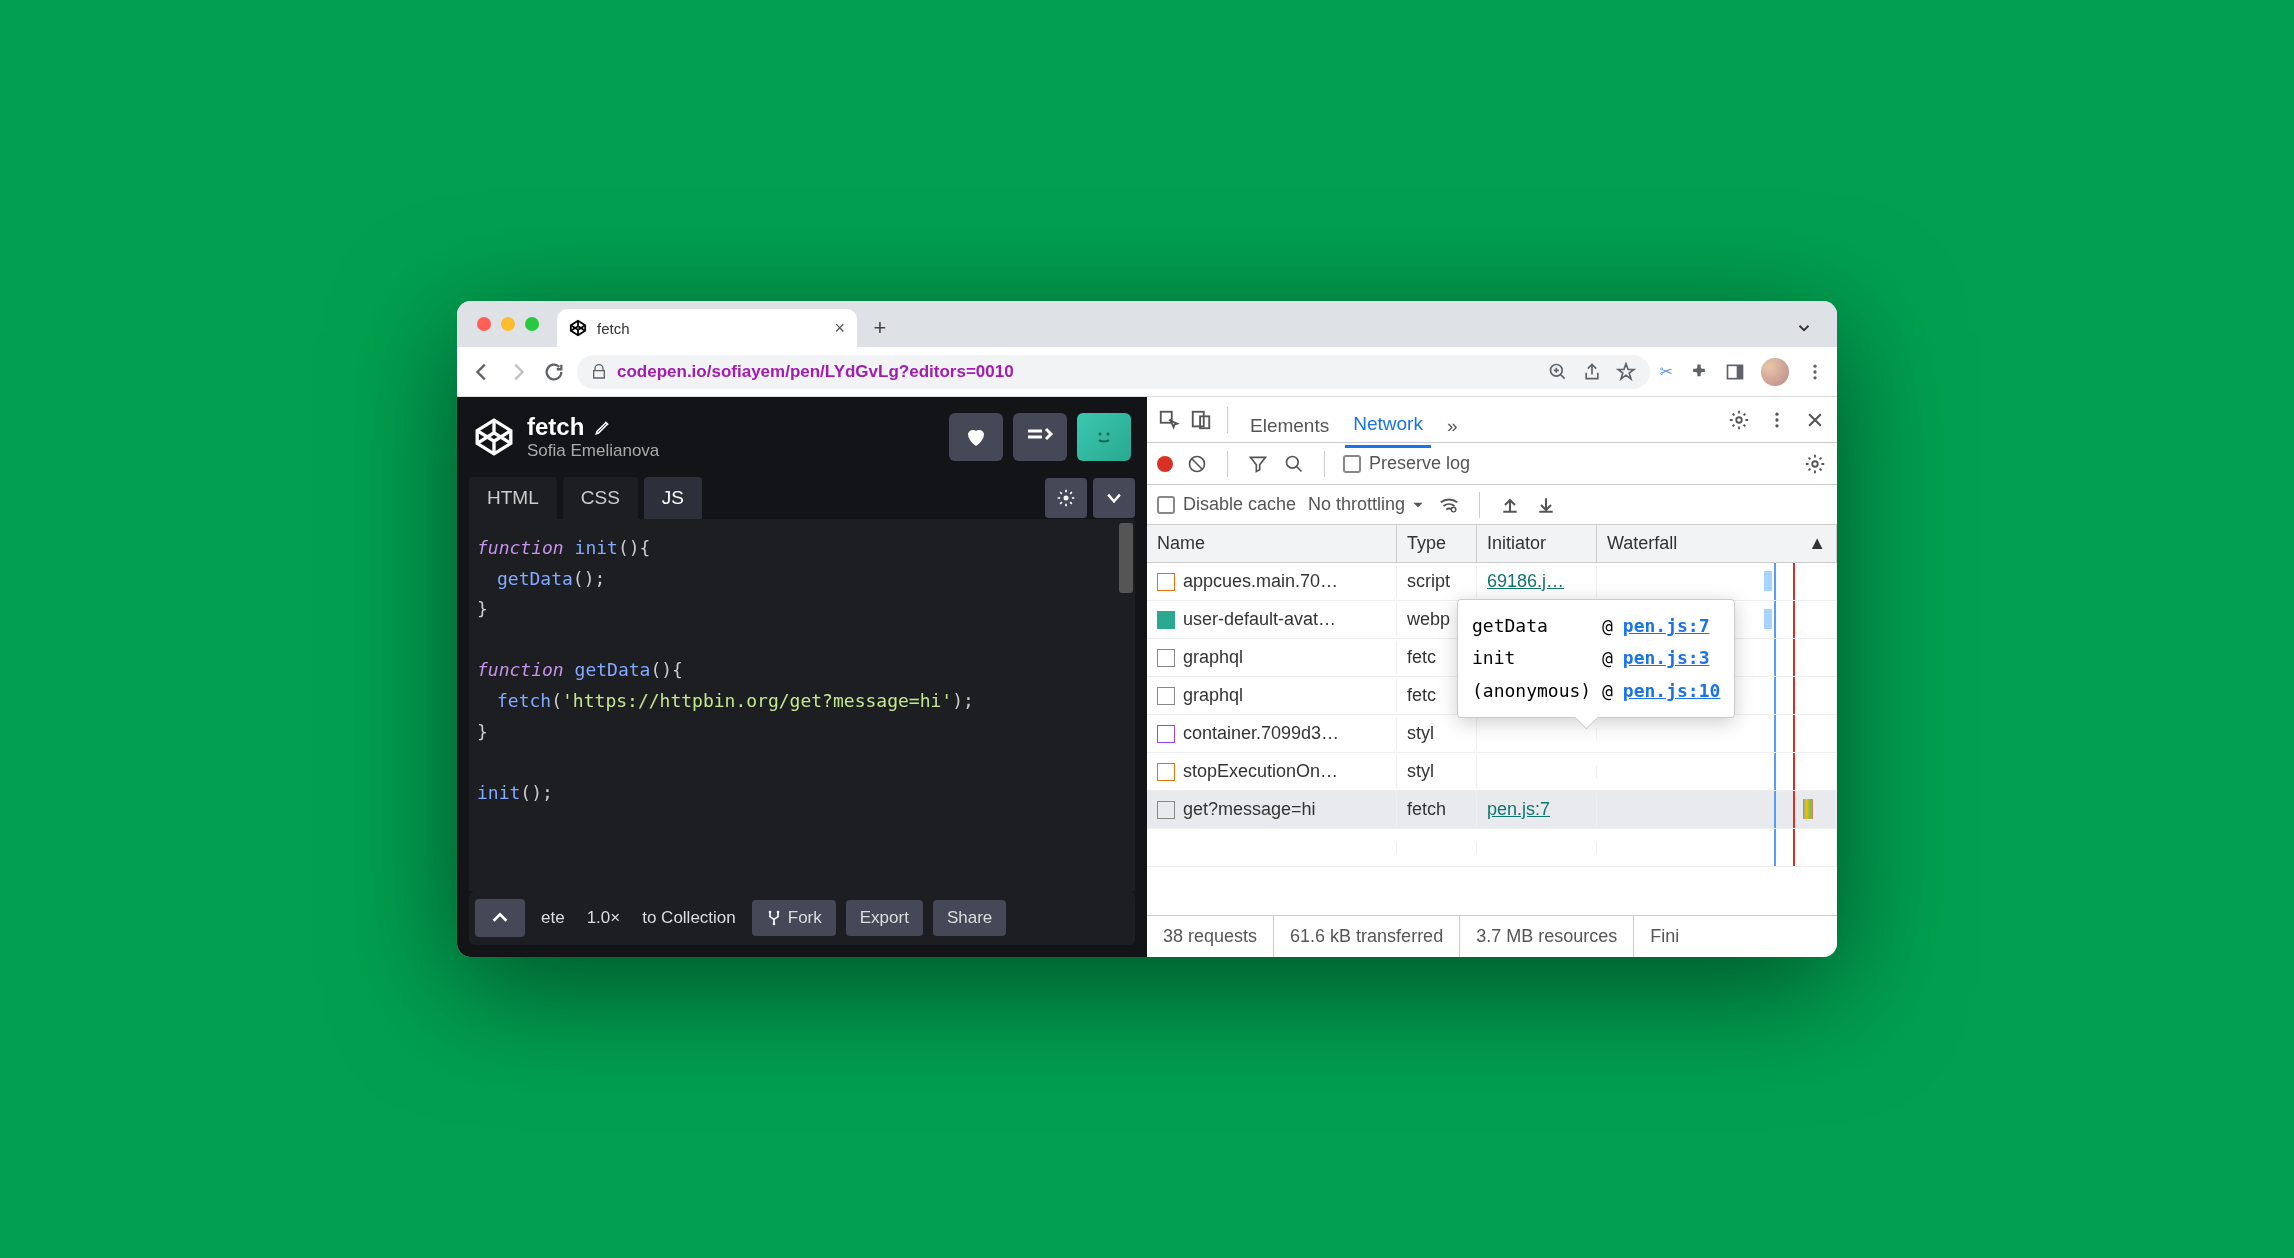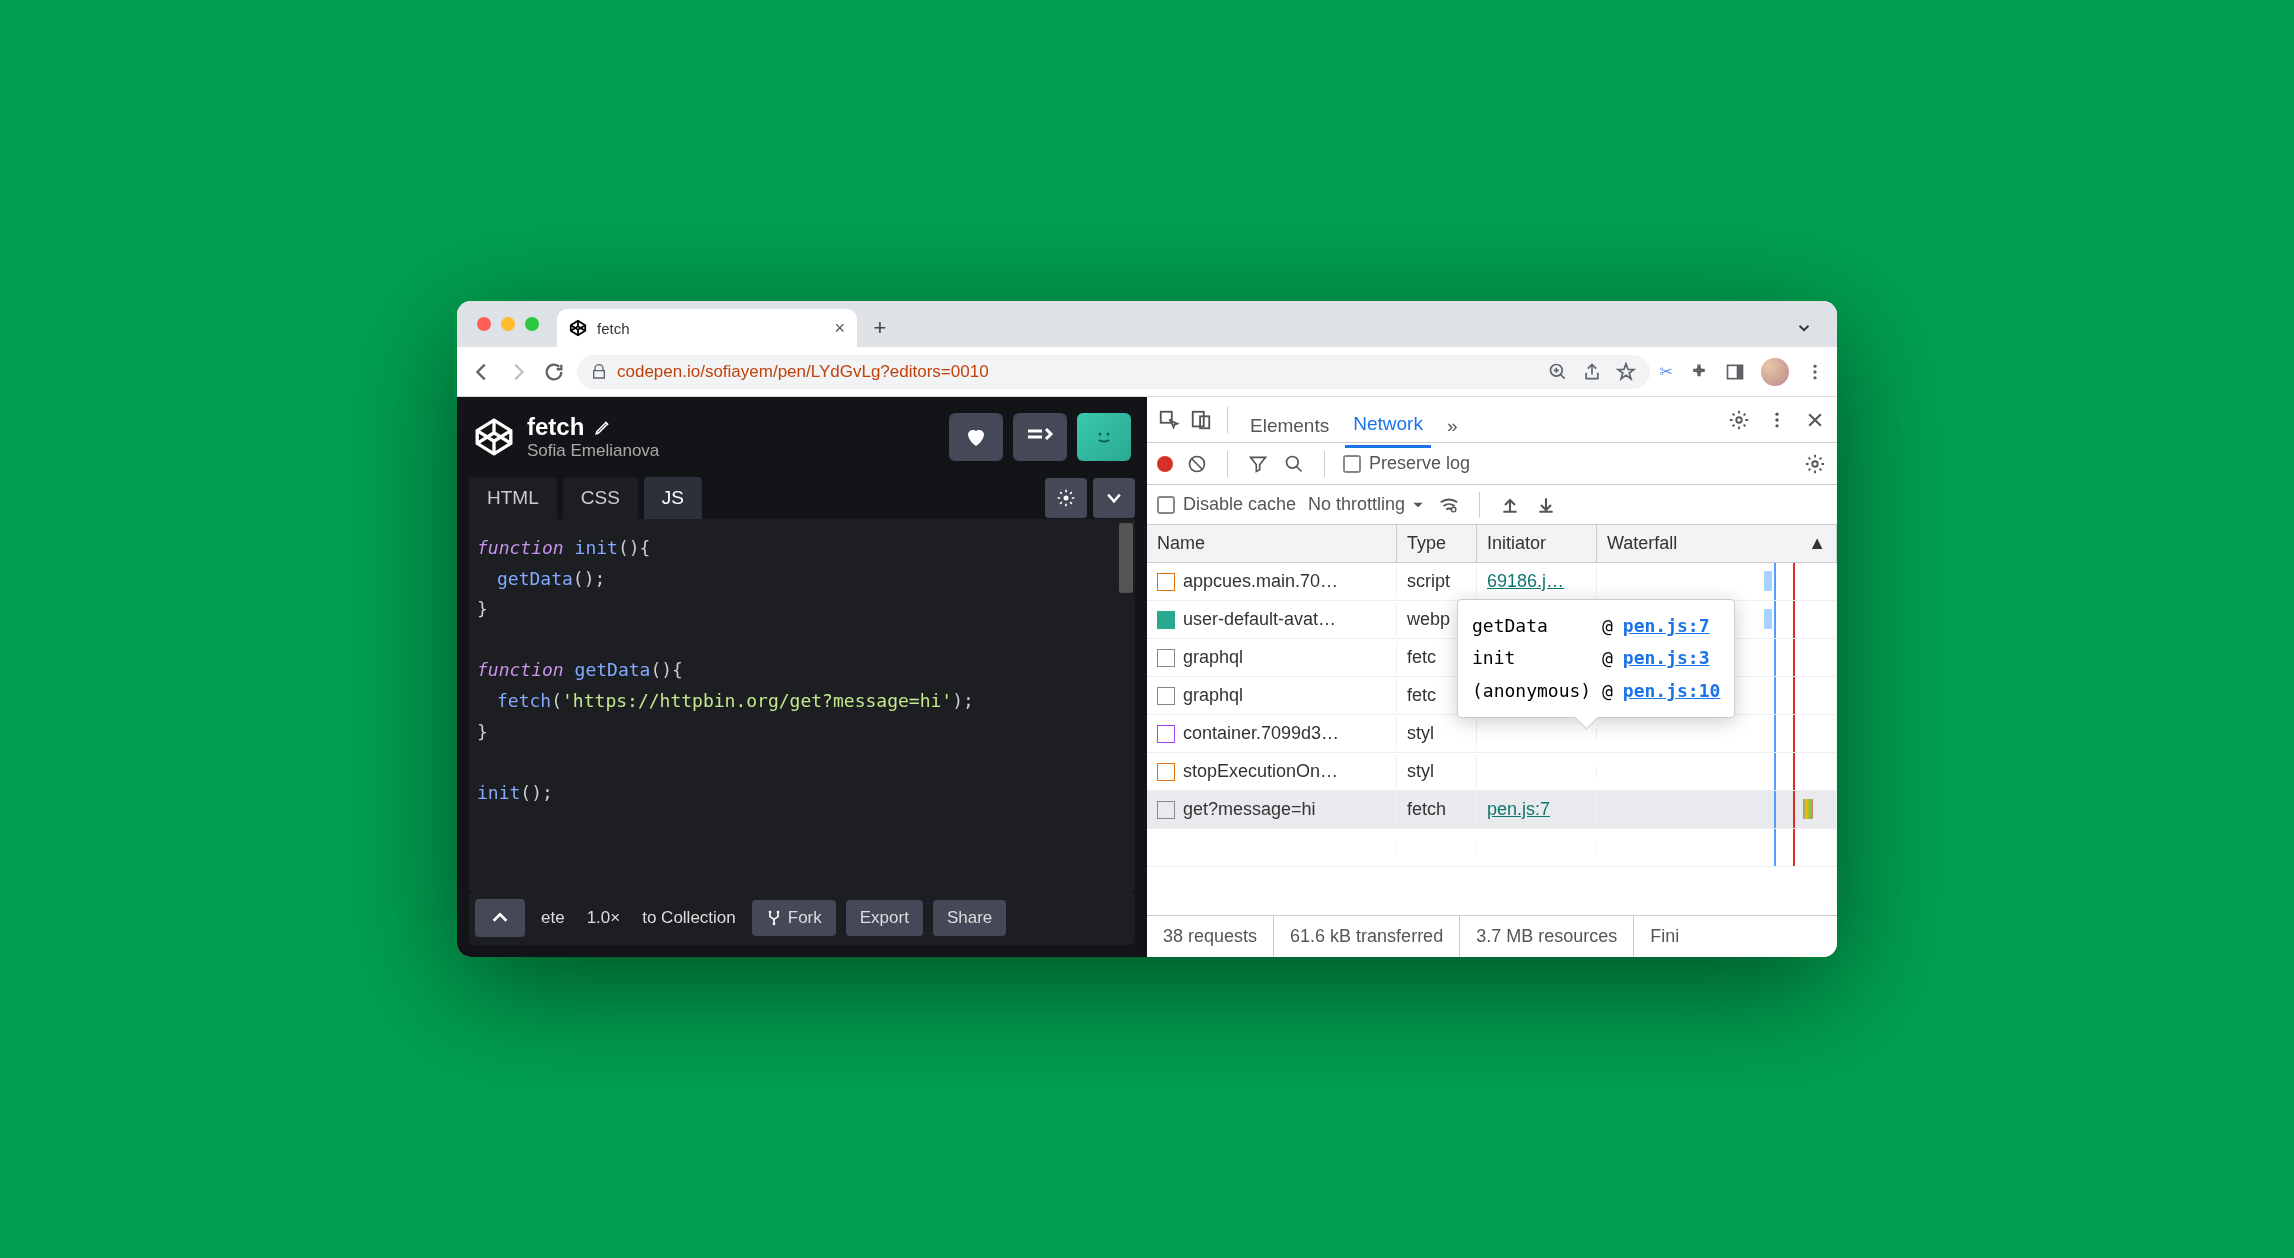--- a/index.html
+++ b/index.html
@@ -14,21 +14,21 @@
   .tab { margin-left: 90px; height: 38px; background: #fff; border-radius: 10px 10px 0 0; display: flex; align-items: center; padding: 0 12px; gap: 10px; min-width: 300px; font-size: 15px; color: #333; }
   .tab .fav { width: 18px; height: 18px; }
   .tab .close { margin-left: auto; font-size: 18px; color: #555; cursor: pointer; }
   .newtab { width: 30px; height: 30px; margin-left: 8px; margin-bottom: 4px; display: flex; align-items: center; justify-content: center; color: #444; font-size: 22px; cursor: pointer; border-radius: 50%; }
   .chev-d { margin-left: auto; margin-right: 10px; margin-bottom: 6px; color: #333; cursor:pointer; padding:4px;}
   
   .urlbar { height: 50px; background: #fff; border-bottom: 1px solid #ddd; display: flex; align-items: center; padding: 0 12px; gap: 10px; }
   .navbtn { width: 26px; height: 26px; color: #5f6368; display:flex; align-items:center; justify-content:center; cursor:pointer; }
   .navbtn.dis { opacity: .4; }
   .omni { flex: 1; background: #f1f3f4; border-radius: 20px; height: 34px; display: flex; align-items: center; padding: 0 14px; gap: 10px; color: #5f6368; font-size: 17px; }
-  .omni .url-text { color: #c2410c; }
+  .omni .url-text { color: #a21caf; font-weight: bold; }
   .omni-right { margin-left: auto; display:flex; gap:14px; align-items:center; color:#5f6368; }
   .tb-icons { display:flex; gap:16px; align-items:center; color:#5f6368; }
   .avatar { width:28px; height:28px; border-radius:50%; background: radial-gradient(circle at 30% 30%, #e7c7a8, #b88); }
   
   .content { display: flex; height: 560px; }
   .left { width: 50%; background: #131417; color: #fff; display:flex; flex-direction:column; position:relative;}
   .right { width: 50%; background: #fff; display:flex; flex-direction:column; position: relative;}
   
   .cp-header { display:flex; align-items:center; padding: 16px 16px 8px 16px; gap:12px; }
   .cp-logo { width:42px; height:42px; }

